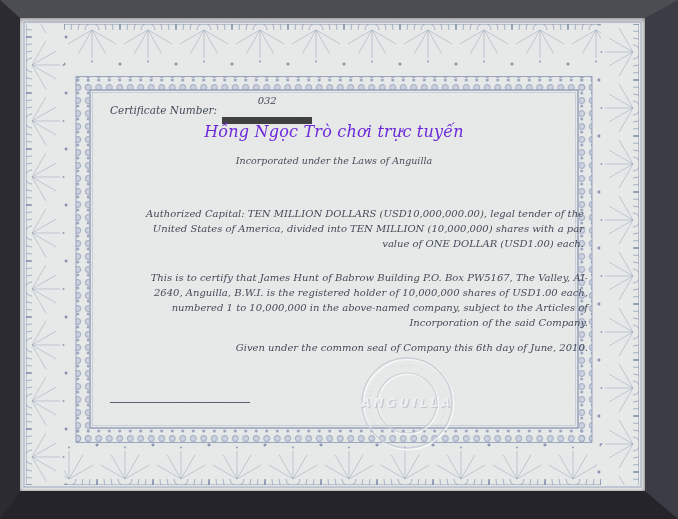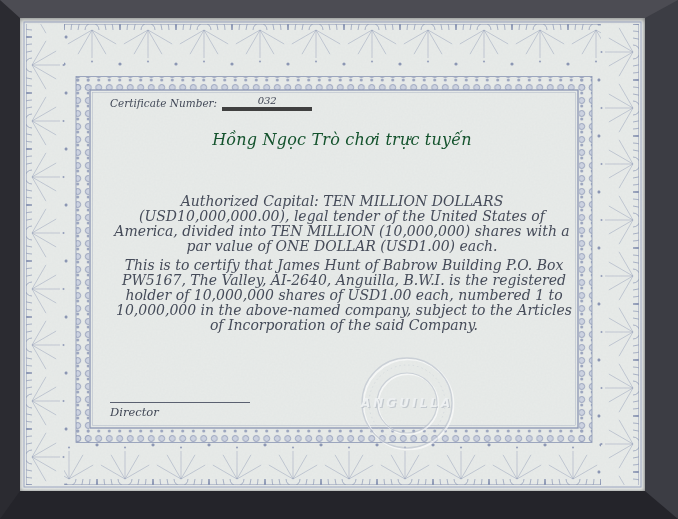--- a/index.html
+++ b/index.html
@@ -8,28 +8,28 @@
     border-right:33px solid #3c3d44;border-bottom:28px solid #24242a;}
   .paper{position:relative;width:625px;height:473px;background:#e8ebe9;overflow:hidden;
     box-shadow:inset 0 2px 4px rgba(0,0,0,.35), inset -1px -1px 3px rgba(0,0,0,.22);
     font-family:"DejaVu Serif","Liberation Serif",serif;font-style:italic;color:#454b59;}
   .border-svg{position:absolute;left:0;top:0;}
   .content{position:absolute;left:70px;top:72px;width:488px;height:338px;}
   .fields-row{position:absolute;top:5px;left:0;right:0;display:flex;align-items:baseline;
     justify-content:space-between;padding:0 10px 0 20px;font-size:10.5px;}
   .field{display:flex;align-items:center;}
   .field-label{white-space:nowrap;color:#434a59;}
-  .field-value{display:inline-block;border-bottom:4px solid #404040;text-align:center;
-    font-size:10px;margin-left:5px;padding-bottom:1px;color:#3e4452;}
+  .field-value{display:inline-block;border-bottom:7px solid #404040;text-align:center;
+    font-size:10px;margin-left:5px;padding-bottom:11px;color:#3e4452;}
   .w90{width:90px}.w97{width:97px}
-  .company-title{position:absolute;top:32px;left:0;width:100%;margin:8px;text-align:center;
-    font-size:16px;font-weight:normal;letter-spacing:.2px;color:#14532d;}
+  .company-title{position:absolute;top:32px;left:0;width:100%;margin:0;text-align:center;
+    font-size:16px;font-weight:normal;letter-spacing:.2px;color:#6d28d9;}
   .inc-block{position:absolute;top:64px;left:0;width:100%;text-align:center;
     font-size:9.5px;line-height:13px;color:#474d5b;}
-  .para{position:absolute;left:22px;margin:0;font-size:14px;line-height:15px;text-align:center;}
+  .para{position:absolute;left:22px;margin:12px;font-size:10px;line-height:15px;text-align:right;}
   .para-auth{top:104px;width:460px;}
   .para-cert{top:168px;width:464px;}
   .para-given{top:238px;width:464px;}
   .sig-block{position:absolute;left:20px;top:296px;width:140px;}
   .sig-line{height:16px;border-bottom:1px solid #5a6070;}
   .sig-label{margin-top:2px;font-size:11.5px;color:#404755;}
 </style>
 </head>
 <body>
 
@@ -119,27 +119,28 @@
       <div class="fields-row">
         <div class="field">
           <span class="field-label">Certificate Number:</span>
           <span class="field-value w90">032</span>
         </div>
       </div>
 
       <h1 class="company-title">Hồng Ngọc Trò chơi trực tuyến</h1>
 
       <div class="inc-block">
+        <div>Incorporated under the Laws of Anguilla</div>
       </div>
 
       <p class="para para-auth">Authorized Capital: TEN MILLION DOLLARS (USD10,000,000.00), legal tender of the United States of America, divided into TEN MILLION (10,000,000) shares with a par value of ONE DOLLAR (USD1.00) each.</p>
 
       <p class="para para-cert">This is to certify that James Hunt of Babrow Building P.O. Box PW5167, The Valley, AI-2640, Anguilla, B.W.I. is the registered holder of 10,000,000 shares of USD1.00 each, numbered 1 to 10,000,000 in the above-named company, subject to the Articles of Incorporation of the said Company.</p>
 
+      <p class="para para-given">Given under the common seal of Company this 6th day of June, 2010.</p>
 
       <div class="sig-block">
         <div class="sig-line"></div>
-        <div class="sig-label">Director</div>
       </div>
     </div>
 
   </div>
 </div>
 
 </body></html>

